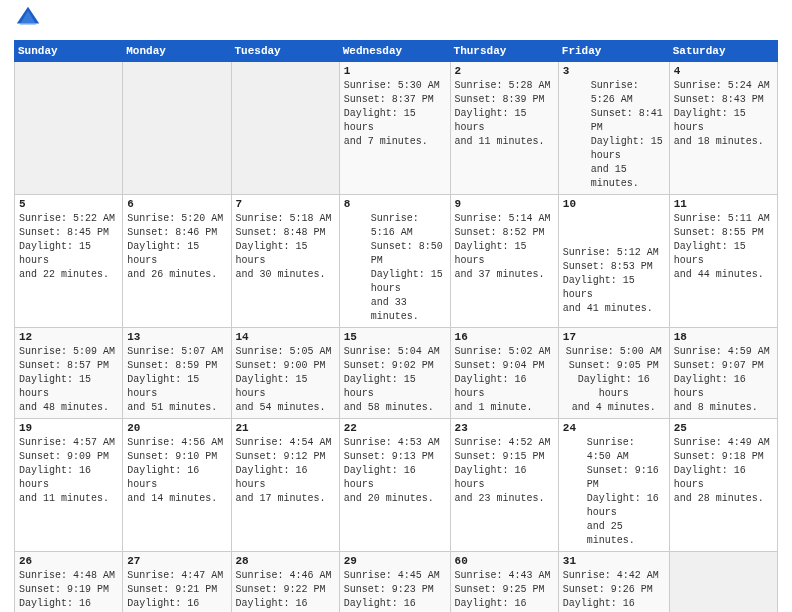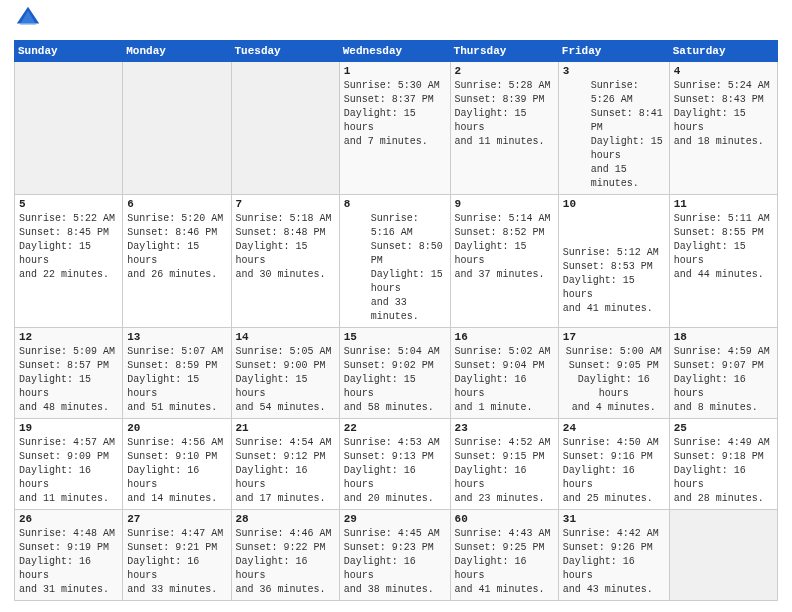--- a/index.html
+++ b/index.html
@@ -295,21 +295,21 @@
           </td>
           <td>
             <span class="day-number">23</span>
             <div class="day-info" style="white-space: pre-line;">Sunrise: 4:52 AM
 Sunset: 9:15 PM
 Daylight: 16 hours
 and 23 minutes.</div>
           </td>
           <td>
             <span class="day-number">24</span>
-            <div class="day-info" style="white-space: pre-line;">Sunrise: 4:50 AM
+            <div class="day-info" style="white-space: pre-line; margin-left: 24px;">Sunrise: 4:50 AM
 Sunset: 9:16 PM
 Daylight: 16 hours
 and 25 minutes.</div>
           </td>
           <td>
             <span class="day-number">25</span>
             <div class="day-info" style="white-space: pre-line;">Sunrise: 4:49 AM
 Sunset: 9:18 PM
 Daylight: 16 hours
 and 28 minutes.</div>

